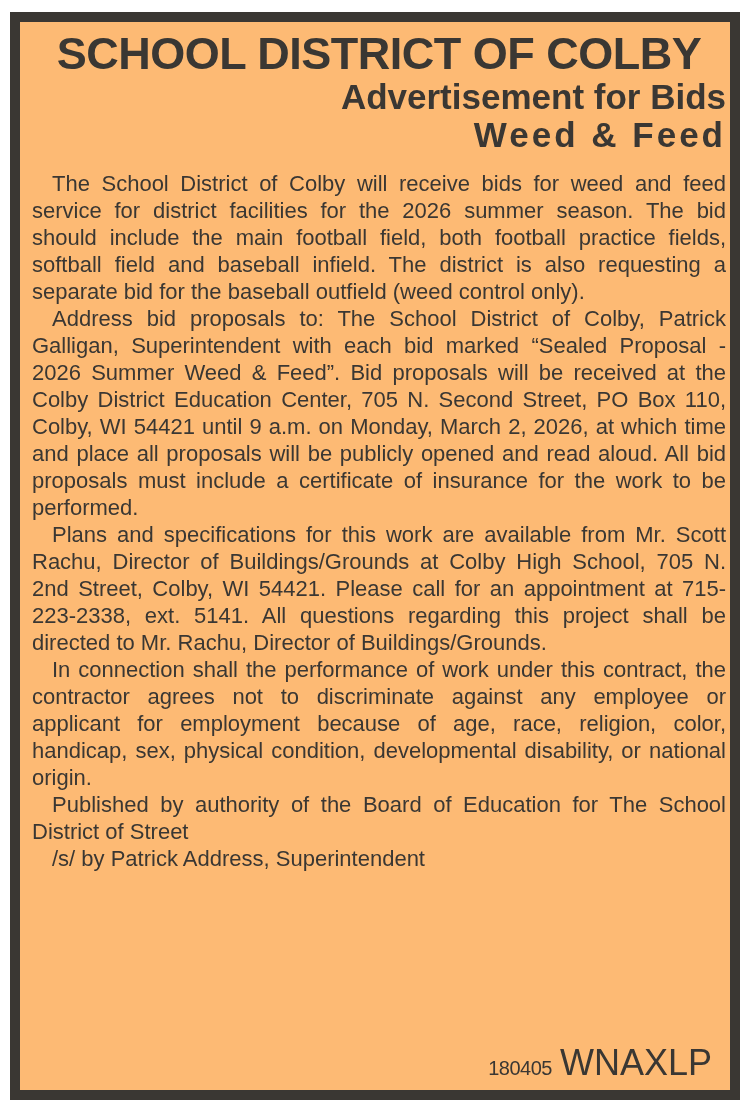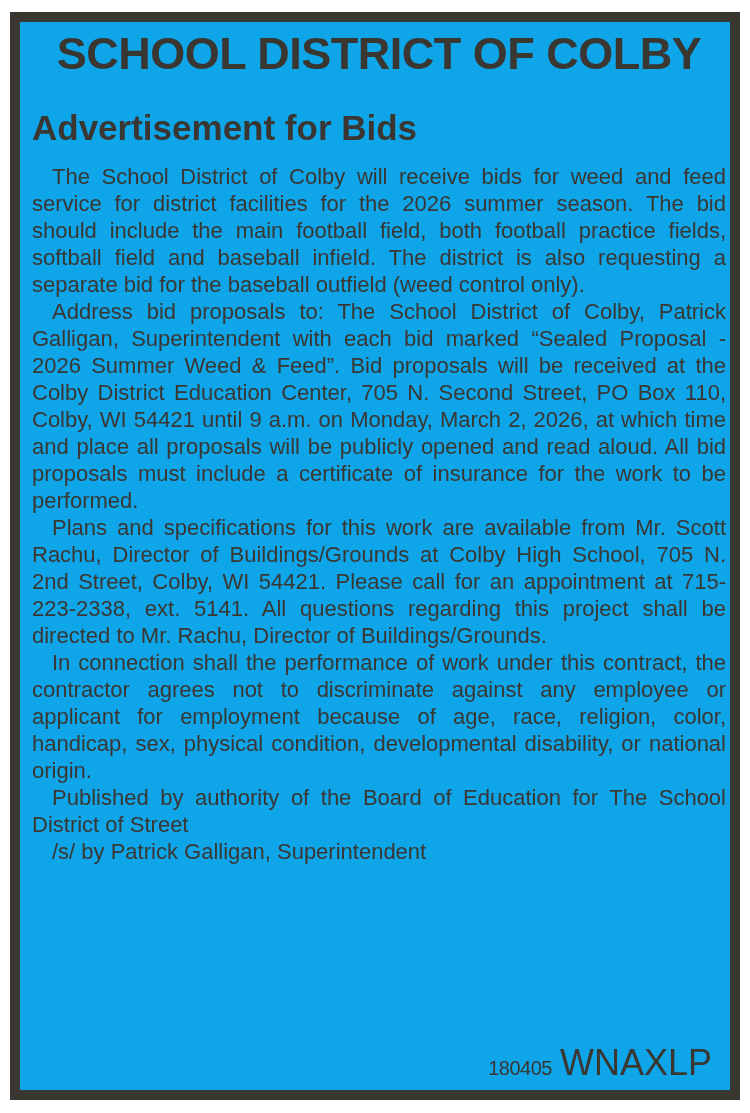--- a/index.html
+++ b/index.html
@@ -13,38 +13,37 @@
     -webkit-font-smoothing: antialiased;
   }
   .ad-frame {
     position: absolute;
     left: 10px;
     top: 12px;
     width: 730px;
     height: 1088px;
     box-sizing: border-box;
     border: 10px solid #3a3733;
-    background: #0ea5e9;
+    background: #fdba74;
     padding: 8px 4px 0 12px;
     overflow: hidden;
   }
   .ad-title {
     font-size: 45px;
     font-weight: bold;
     text-align: center;
     line-height: 48px;
     letter-spacing: -0.5px;
     white-space: nowrap;
   }
   .ad-subtitle {
     font-size: 35px;
     font-weight: bold;
-    text-align: left;
+    text-align: right;
     line-height: 38px;
-    margin-top: 31px;
   }
   .ad-subtitle.spaced {
     letter-spacing: 3px;
   }
   .ad-body {
     margin-top: 16px;
     font-size: 22px;
     line-height: 27px;
     text-align: justify;
   }
@@ -71,26 +70,27 @@
     font-size: 36px;
     margin-left: 8px;
   }
 </style>
 </head>
 <body>
 
 <div class="ad-frame">
   <div class="ad-title">SCHOOL DISTRICT OF COLBY</div>
   <div class="ad-subtitle">Advertisement for Bids</div>
+  <div class="ad-subtitle spaced">Weed &amp; Feed</div>
 
   <div class="ad-body">
     <p>The School District of Colby will receive bids for weed and feed service for district facilities for the 2026 summer season. The bid should include the main football field, both football practice fields, softball field and baseball infield. The district is also requesting a separate bid for the baseball outfield (weed control only).</p>
     <p>Address bid proposals to: The School District of Colby, Patrick Galligan, Superintendent with each bid marked “Sealed Proposal - 2026 Summer Weed &amp; Feed”. Bid proposals will be received at the Colby District Education Center, 705 N. Second Street, PO Box 110, Colby, WI 54421 until 9 a.m. on Monday, March 2, 2026, at which time and place all proposals will be publicly opened and read aloud. All bid proposals must include a certificate of insurance for the work to be performed.</p>
     <p>Plans and specifications for this work are available from Mr. Scott Rachu, Director of Buildings/Grounds at Colby High School, 705 N. 2nd Street, Colby, WI 54421. Please call for an appointment at 715-223-2338, ext. 5141. All questions regarding this project shall be directed to Mr. Rachu, Director of Buildings/Grounds.</p>
     <p>In connection shall the performance of work under this contract, the contractor agrees not to discriminate against any employee or applicant for employment because of age, race, religion, color, handicap, sex, physical condition, developmental disability, or national origin.</p>
     <p>Published by authority of the Board of Education for The School District of Street</p>
-    <p class="signature-line">/s/ by Patrick Galligan, Superintendent</p>
+    <p class="signature-line">/s/ by Patrick Address, Superintendent</p>
   </div>
 
   <div class="footer-line">
     <span class="notice-number">180405</span><span class="notice-code">WNAXLP</span>
   </div>
 </div>
 
 </body></html>

